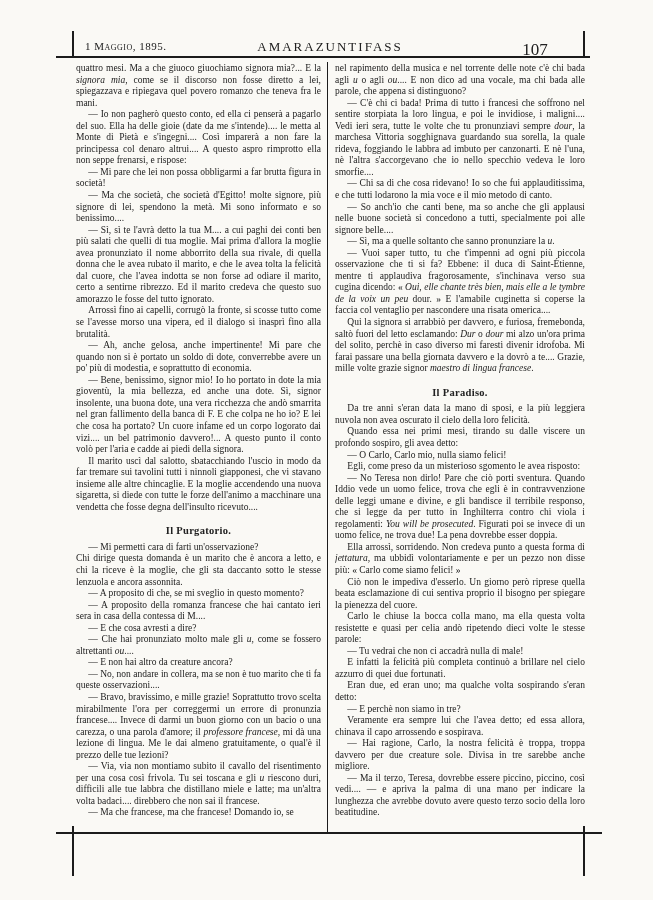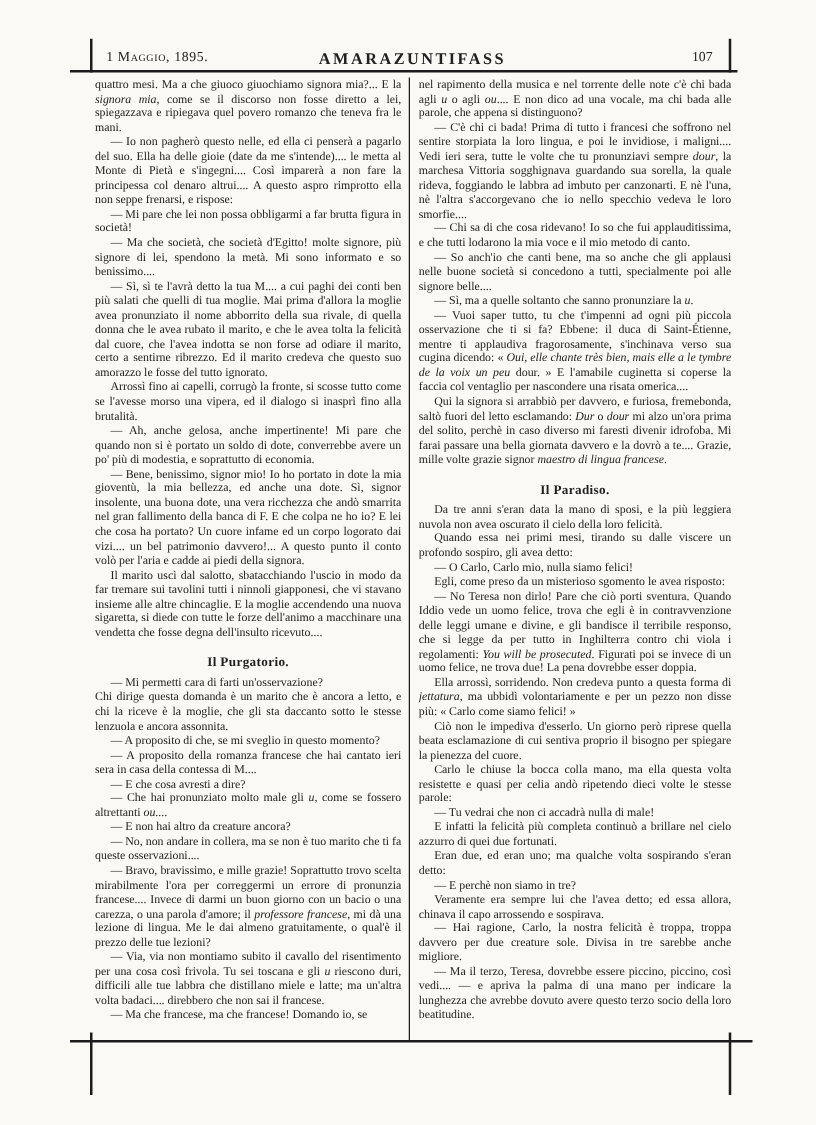--- a/index.html
+++ b/index.html
@@ -16,25 +16,25 @@
     overflow:hidden;
   }
   .page{position:relative;width:653px;height:900px;background:var(--paper);padding-left:44px;}
   
   .header-date{
     position:absolute;left:85px;top:40px;
     font-size:11px;font-variant:small-caps;letter-spacing:.5px;
   }
   .header-title{
     position:absolute;left:75px;top:39px;width:510px;
-    text-align:center;font-size:13px;font-weight:bold;letter-spacing:2px;
+    text-align:center;font-size:13px;font-weight:normal;letter-spacing:2px;
   }
   .header-page{
     position:absolute;left:500px;top:40px;width:70px;
-    text-align:right;font-size:11px;
+    text-align:center;font-size:17px;
   }
   
   .tick{position:absolute;width:2px;background:var(--rule);}
   .tick-tl{left:72px;top:31px;height:27px;}
   .tick-tr{left:583px;top:31px;height:27px;}
   .tick-bl{left:72px;top:826px;height:50px;}
   .tick-br{left:583px;top:826px;height:50px;}
   .rule{position:absolute;background:var(--rule);}
   .rule-top{left:56px;top:56px;width:534px;height:2px;}
   .rule-bottom{left:56px;top:832px;width:546px;height:2px;}
@@ -65,21 +65,21 @@
   <div class="tick tick-tl"></div>
   <div class="tick tick-tr"></div>
   <div class="rule rule-top"></div>
   <div class="col-divider"></div>
   <div class="rule rule-bottom"></div>
   <div class="tick tick-bl"></div>
   <div class="tick tick-br"></div>
 
   <div class="column column-left">
       <p class="para cont">quattro mesi. Ma a che giuoco giuochiamo signora mia?... E la <i>signora mia</i>, come se il discorso non fosse diretto a lei, spiegazzava e ripiegava quel povero romanzo che teneva fra le mani.</p>
-      <p class="para">— Io non pagherò questo nelle, ed ella ci penserà a pagarlo del suo. Ella ha delle gioie (date da me s'intende).... le metta al Monte di Pietà e s'ingegni.... Così imparerà a non fare la principessa col denaro altrui.... A questo aspro rimprotto ella non seppe frenarsi, e rispose:</p>
+      <p class="para">— Io non pagherò questo conto, ed ella ci penserà a pagarlo del suo. Ella ha delle gioie (date da me s'intende).... le metta al Monte di Pietà e s'ingegni.... Così imparerà a non fare la principessa col denaro altrui.... A questo aspro rimprotto ella non seppe frenarsi, e rispose:</p>
       <p class="para">— Mi pare che lei non possa obbligarmi a far brutta figura in società!</p>
       <p class="para">— Ma che società, che società d'Egitto! molte signore, più signore di lei, spendono la metà. Mi sono informato e so benissimo....</p>
       <p class="para">— Sì, sì te l'avrà detto la tua M.... a cui paghi dei conti ben più salati che quelli di tua moglie. Mai prima d'allora la moglie avea pronunziato il nome abborrito della sua rivale, di quella donna che le avea rubato il marito, e che le avea tolta la felicità dal cuore, che l'avea indotta se non forse ad odiare il marito, certo a sentirne ribrezzo. Ed il marito credeva che questo suo amorazzo le fosse del tutto ignorato.</p>
       <p class="para">Arrossì fino ai capelli, corrugò la fronte, si scosse tutto come se l'avesse morso una vipera, ed il dialogo si inasprì fino alla brutalità.</p>
       <p class="para">— Ah, anche gelosa, anche impertinente! Mi pare che quando non si è portato un soldo di dote, converrebbe avere un po' più di modestia, e soprattutto di economia.</p>
       <p class="para">— Bene, benissimo, signor mio! Io ho portato in dote la mia gioventù, la mia bellezza, ed anche una dote. Sì, signor insolente, una buona dote, una vera ricchezza che andò smarrita nel gran fallimento della banca di F. E che colpa ne ho io? E lei che cosa ha portato? Un cuore infame ed un corpo logorato dai vizi.... un bel patrimonio davvero!... A questo punto il conto volò per l'aria e cadde ai piedi della signora.</p>
       <p class="para">Il marito uscì dal salotto, sbatacchiando l'uscio in modo da far tremare sui tavolini tutti i ninnoli giapponesi, che vi stavano insieme alle altre chincaglie. E la moglie accendendo una nuova sigaretta, si diede con tutte le forze dell'animo a macchinare una vendetta che fosse degna dell'insulto ricevuto....</p>
       <div class="heading">Il Purgatorio.</div>
       <p class="para">— Mi permetti cara di farti un'osservazione?</p>
       <p class="para cont">Chi dirige questa domanda è un marito che è ancora a letto, e chi la riceve è la moglie, che gli sta daccanto sotto le stesse lenzuola e ancora assonnita.</p>

